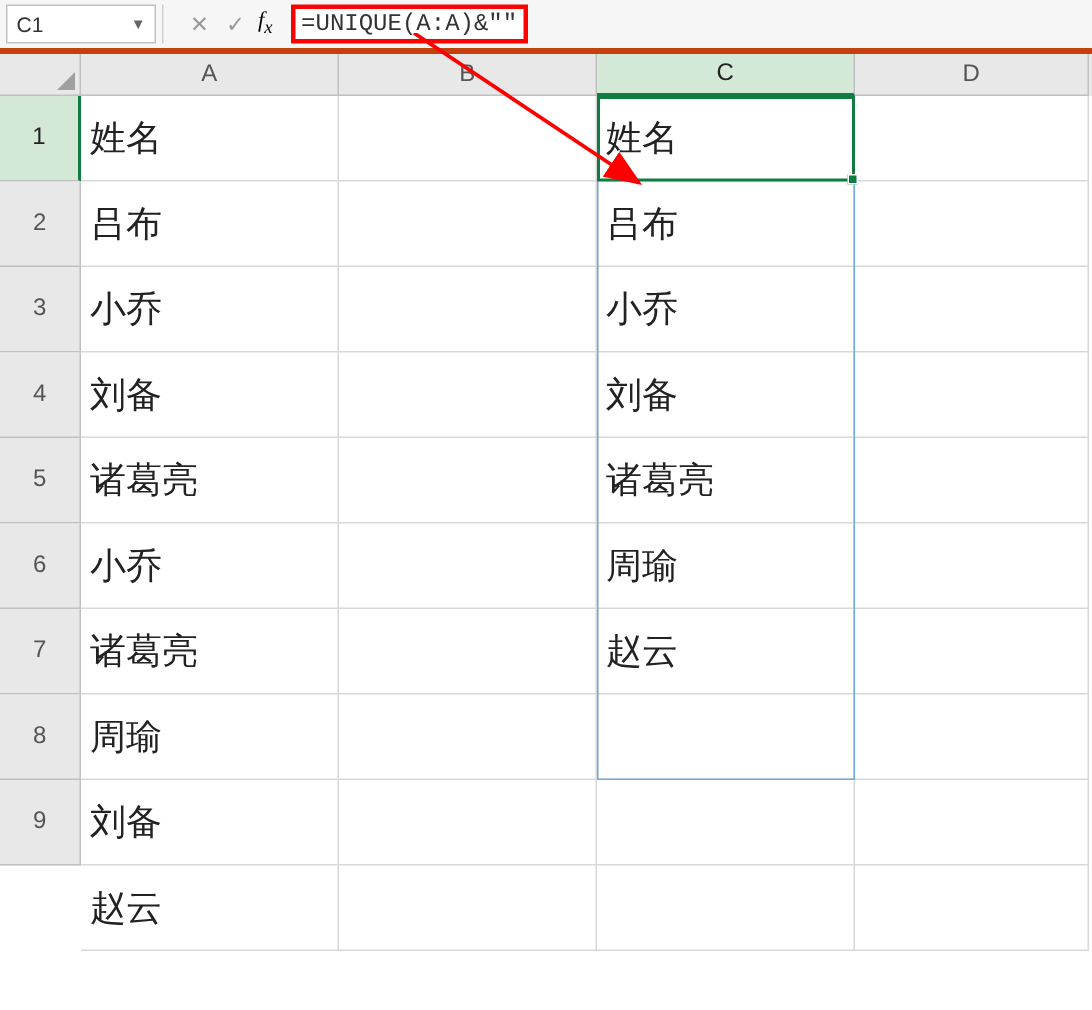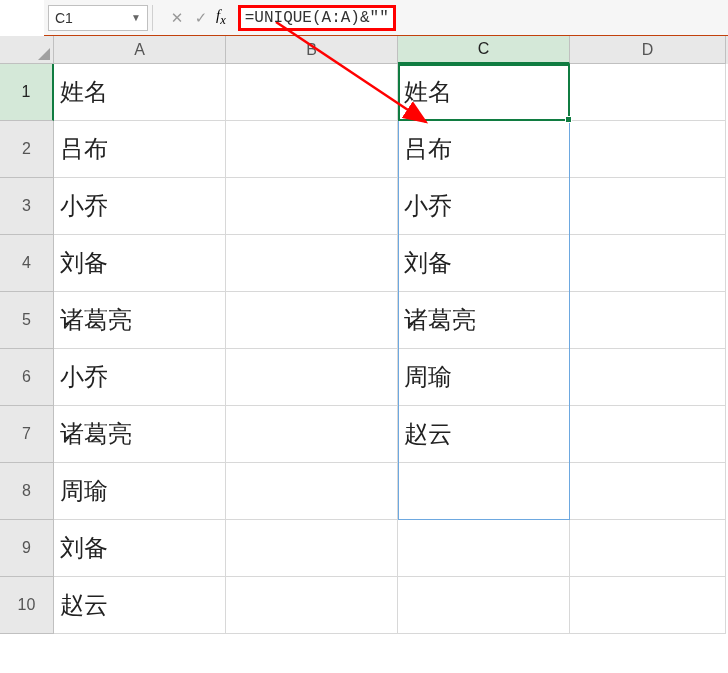--- a/index.html
+++ b/index.html
@@ -13,24 +13,23 @@
       width: 728px;
       height: 673px;
       overflow: hidden;
       position: relative;
     }
     .formula-bar {
       display: flex;
       align-items: center;
       height: 36px;
       background: #f6f6f6;
-      border-bottom: 1px solid #c2410c;
+      border-bottom: 4px solid #c2410c;
       padding: 0 4px;
       position: relative;
-      margin-left: 44px;
     }
     .name-box {
       width: 100px;
       height: 26px;
       background: #fff;
       border: 1px solid #c0c0c0;
       display: flex;
       align-items: center;
       justify-content: space-between;
       padding: 0 6px;
@@ -238,21 +237,20 @@
     <div class="row-headers">
       <div class="row-header selected">1</div>
       <div class="row-header">2</div>
       <div class="row-header">3</div>
       <div class="row-header">4</div>
       <div class="row-header">5</div>
       <div class="row-header">6</div>
       <div class="row-header">7</div>
       <div class="row-header">8</div>
       <div class="row-header">9</div>
-      <div class="row-header">10</div>
     </div>
     <div class="cells">
       <div class="cell-row">
         <div class="cell col-a">姓名</div>
         <div class="cell col-b"></div>
         <div class="cell col-c">姓名</div>
         <div class="cell col-d"></div>
       </div>
       <div class="cell-row">
         <div class="cell col-a">吕布</div>

